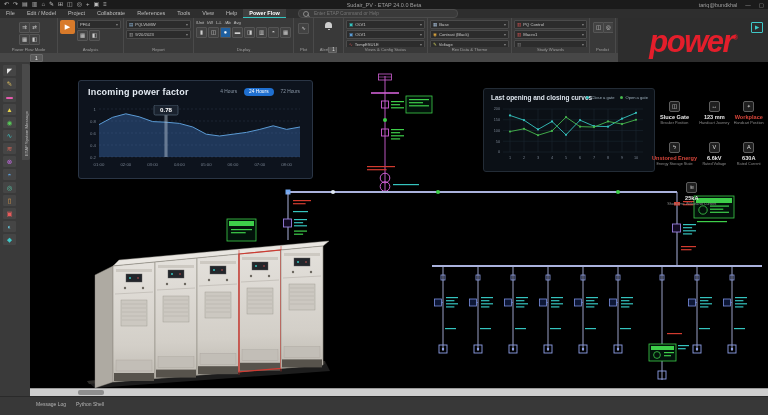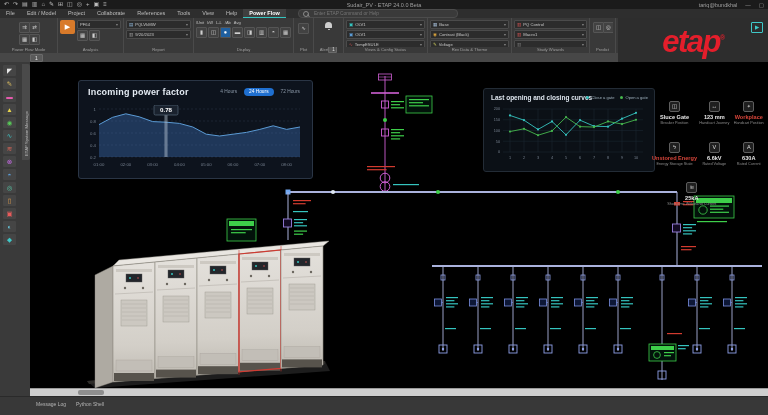--- a/index.html
+++ b/index.html
@@ -281,21 +281,21 @@
           <div class="icogrid" style="margin: 2px auto;">
             <div class="rico">◫</div>
             <div class="rico">◎</div>
           </div>
         </div>
         <div class="rlabel">Predict</div>
       </div>
     </div>
 
   <div class="abs logozone">
-    <div class="etap"><span>etap</span><sup>®</sup></div>
+    <div class="etap"><span>power</span><sup>®</sup></div>
     <div class="playbtn">▶</div>
   </div>
 
   <div class="abs tabrow">
     <div class="ptab">1</div>
   </div>
 
   <div class="abs leftrail">
     <div class="railicons" id="railicons">
         <div class="railico" style="color: rgb(232, 232, 232);">◤</div>

